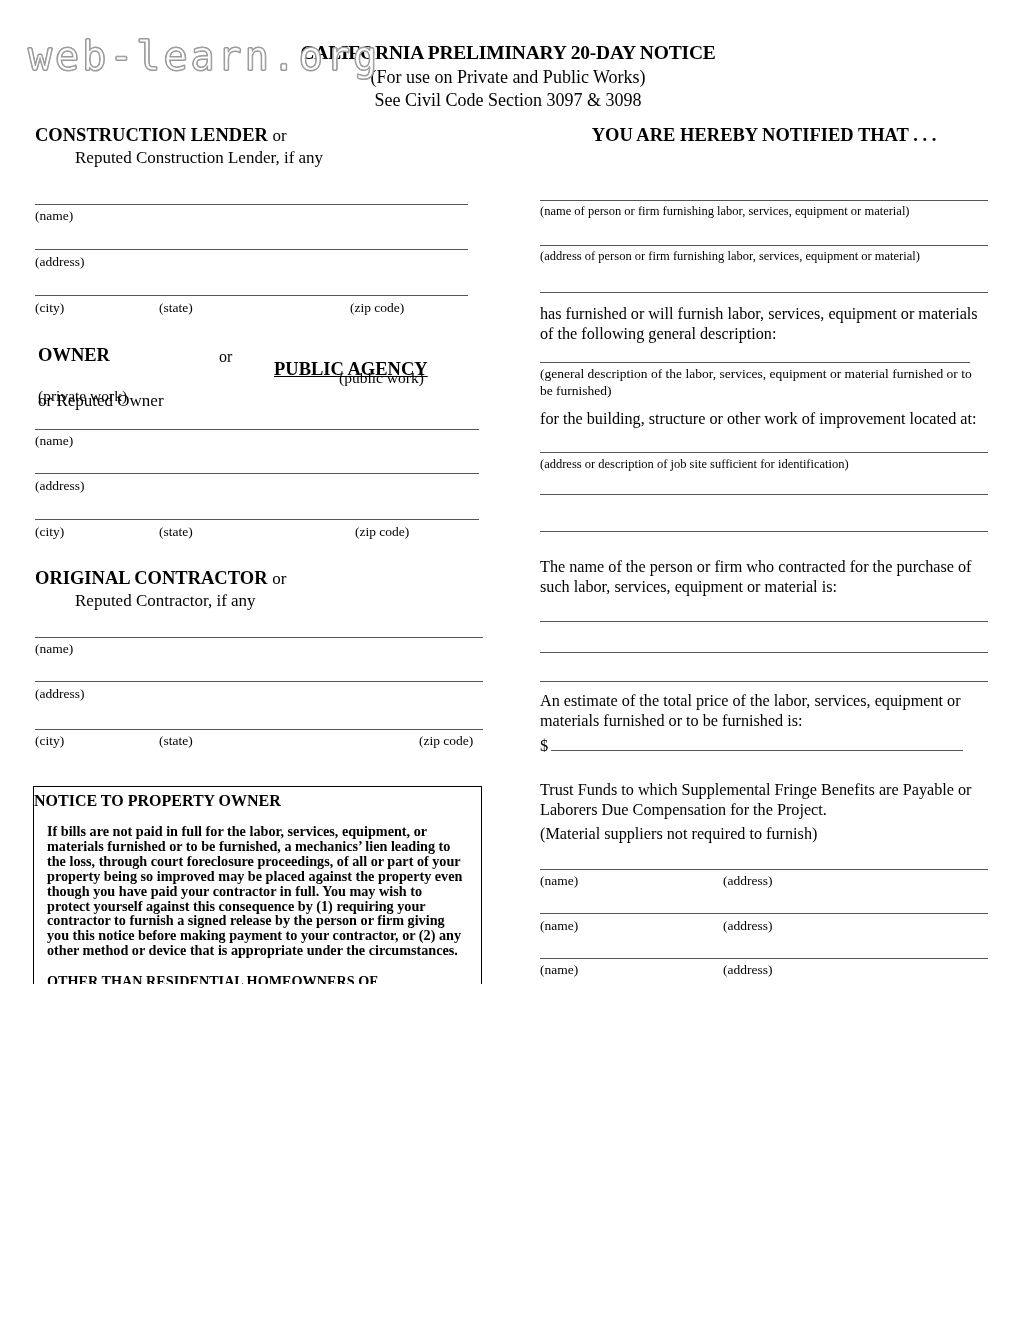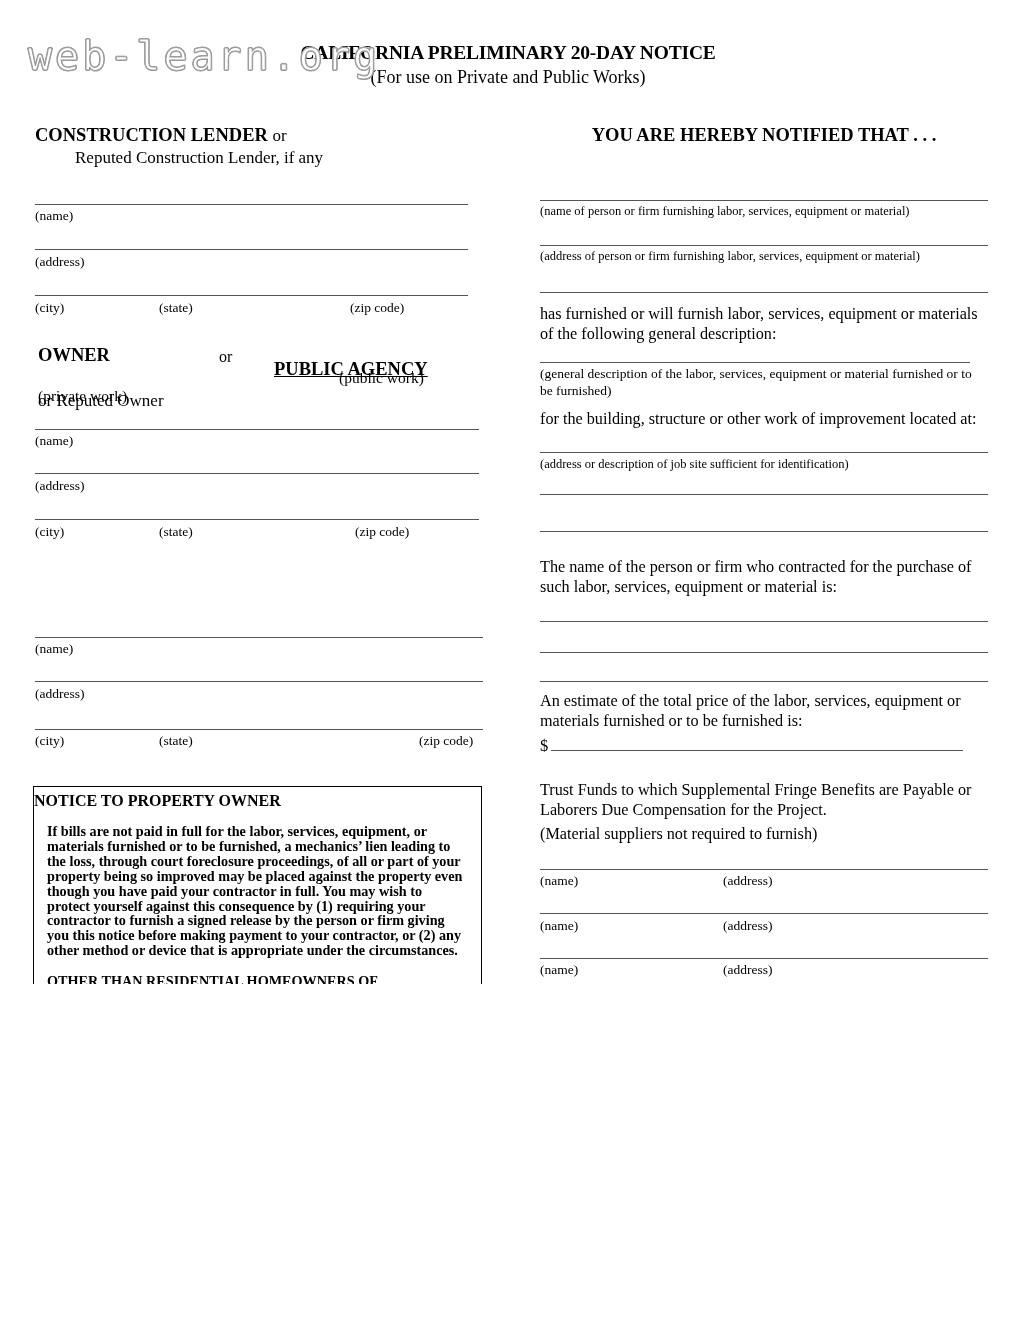--- a/index.html
+++ b/index.html
@@ -146,20 +146,21 @@
 </head>
 <body>
 
 <div id="page">
 
   <div class="watermark">web-learn.org</div>
 
   <div class="hdr">
     <div class="t1">CALIFORNIA PRELIMINARY 20-DAY NOTICE</div>
     <div class="t2">(For use on Private and Public Works)</div>
+    <div class="t3">See Civil Code Section 3097 &amp; 3098</div>
   </div>
 
   <div class="block" style="left:35px; top:125px;">
     <div class="sec-title"><span>CONSTRUCTION LENDER</span> <span class="thin">or</span></div>
     <div class="sec-sub">Reputed Construction Lender, if any</div>
   </div>
 
   <div class="rule" style="left:35px; top:204px; width:433px;"></div>
   <div class="cap" style="left:35px; top:208px;">(name)</div>
 
@@ -187,20 +188,24 @@
   <div class="cap" style="left:35px; top:433px;">(name)</div>
 
   <div class="rule" style="left:35px; top:473px; width:444px;"></div>
   <div class="cap" style="left:35px; top:478px;">(address)</div>
 
   <div class="rule" style="left:35px; top:519px; width:444px;"></div>
   <div class="cap" style="left:35px; top:524px;">(city)</div>
   <div class="cap" style="left:159px; top:524px;">(state)</div>
   <div class="cap" style="left:355px; top:524px;">(zip code)</div>
 
+  <div class="block" style="left:35px; top:568px;">
+    <div class="sec-title"><span>ORIGINAL CONTRACTOR</span> <span class="thin">or</span></div>
+    <div class="sec-sub">Reputed Contractor, if any</div>
+  </div>
 
   <div class="rule" style="left:35px; top:637px; width:448px;"></div>
   <div class="cap" style="left:35px; top:641px;">(name)</div>
 
   <div class="rule" style="left:35px; top:681px; width:448px;"></div>
   <div class="cap" style="left:35px; top:686px;">(address)</div>
 
   <div class="rule" style="left:35px; top:729px; width:448px;"></div>
   <div class="cap" style="left:35px; top:733px;">(city)</div>
   <div class="cap" style="left:159px; top:733px;">(state)</div>

